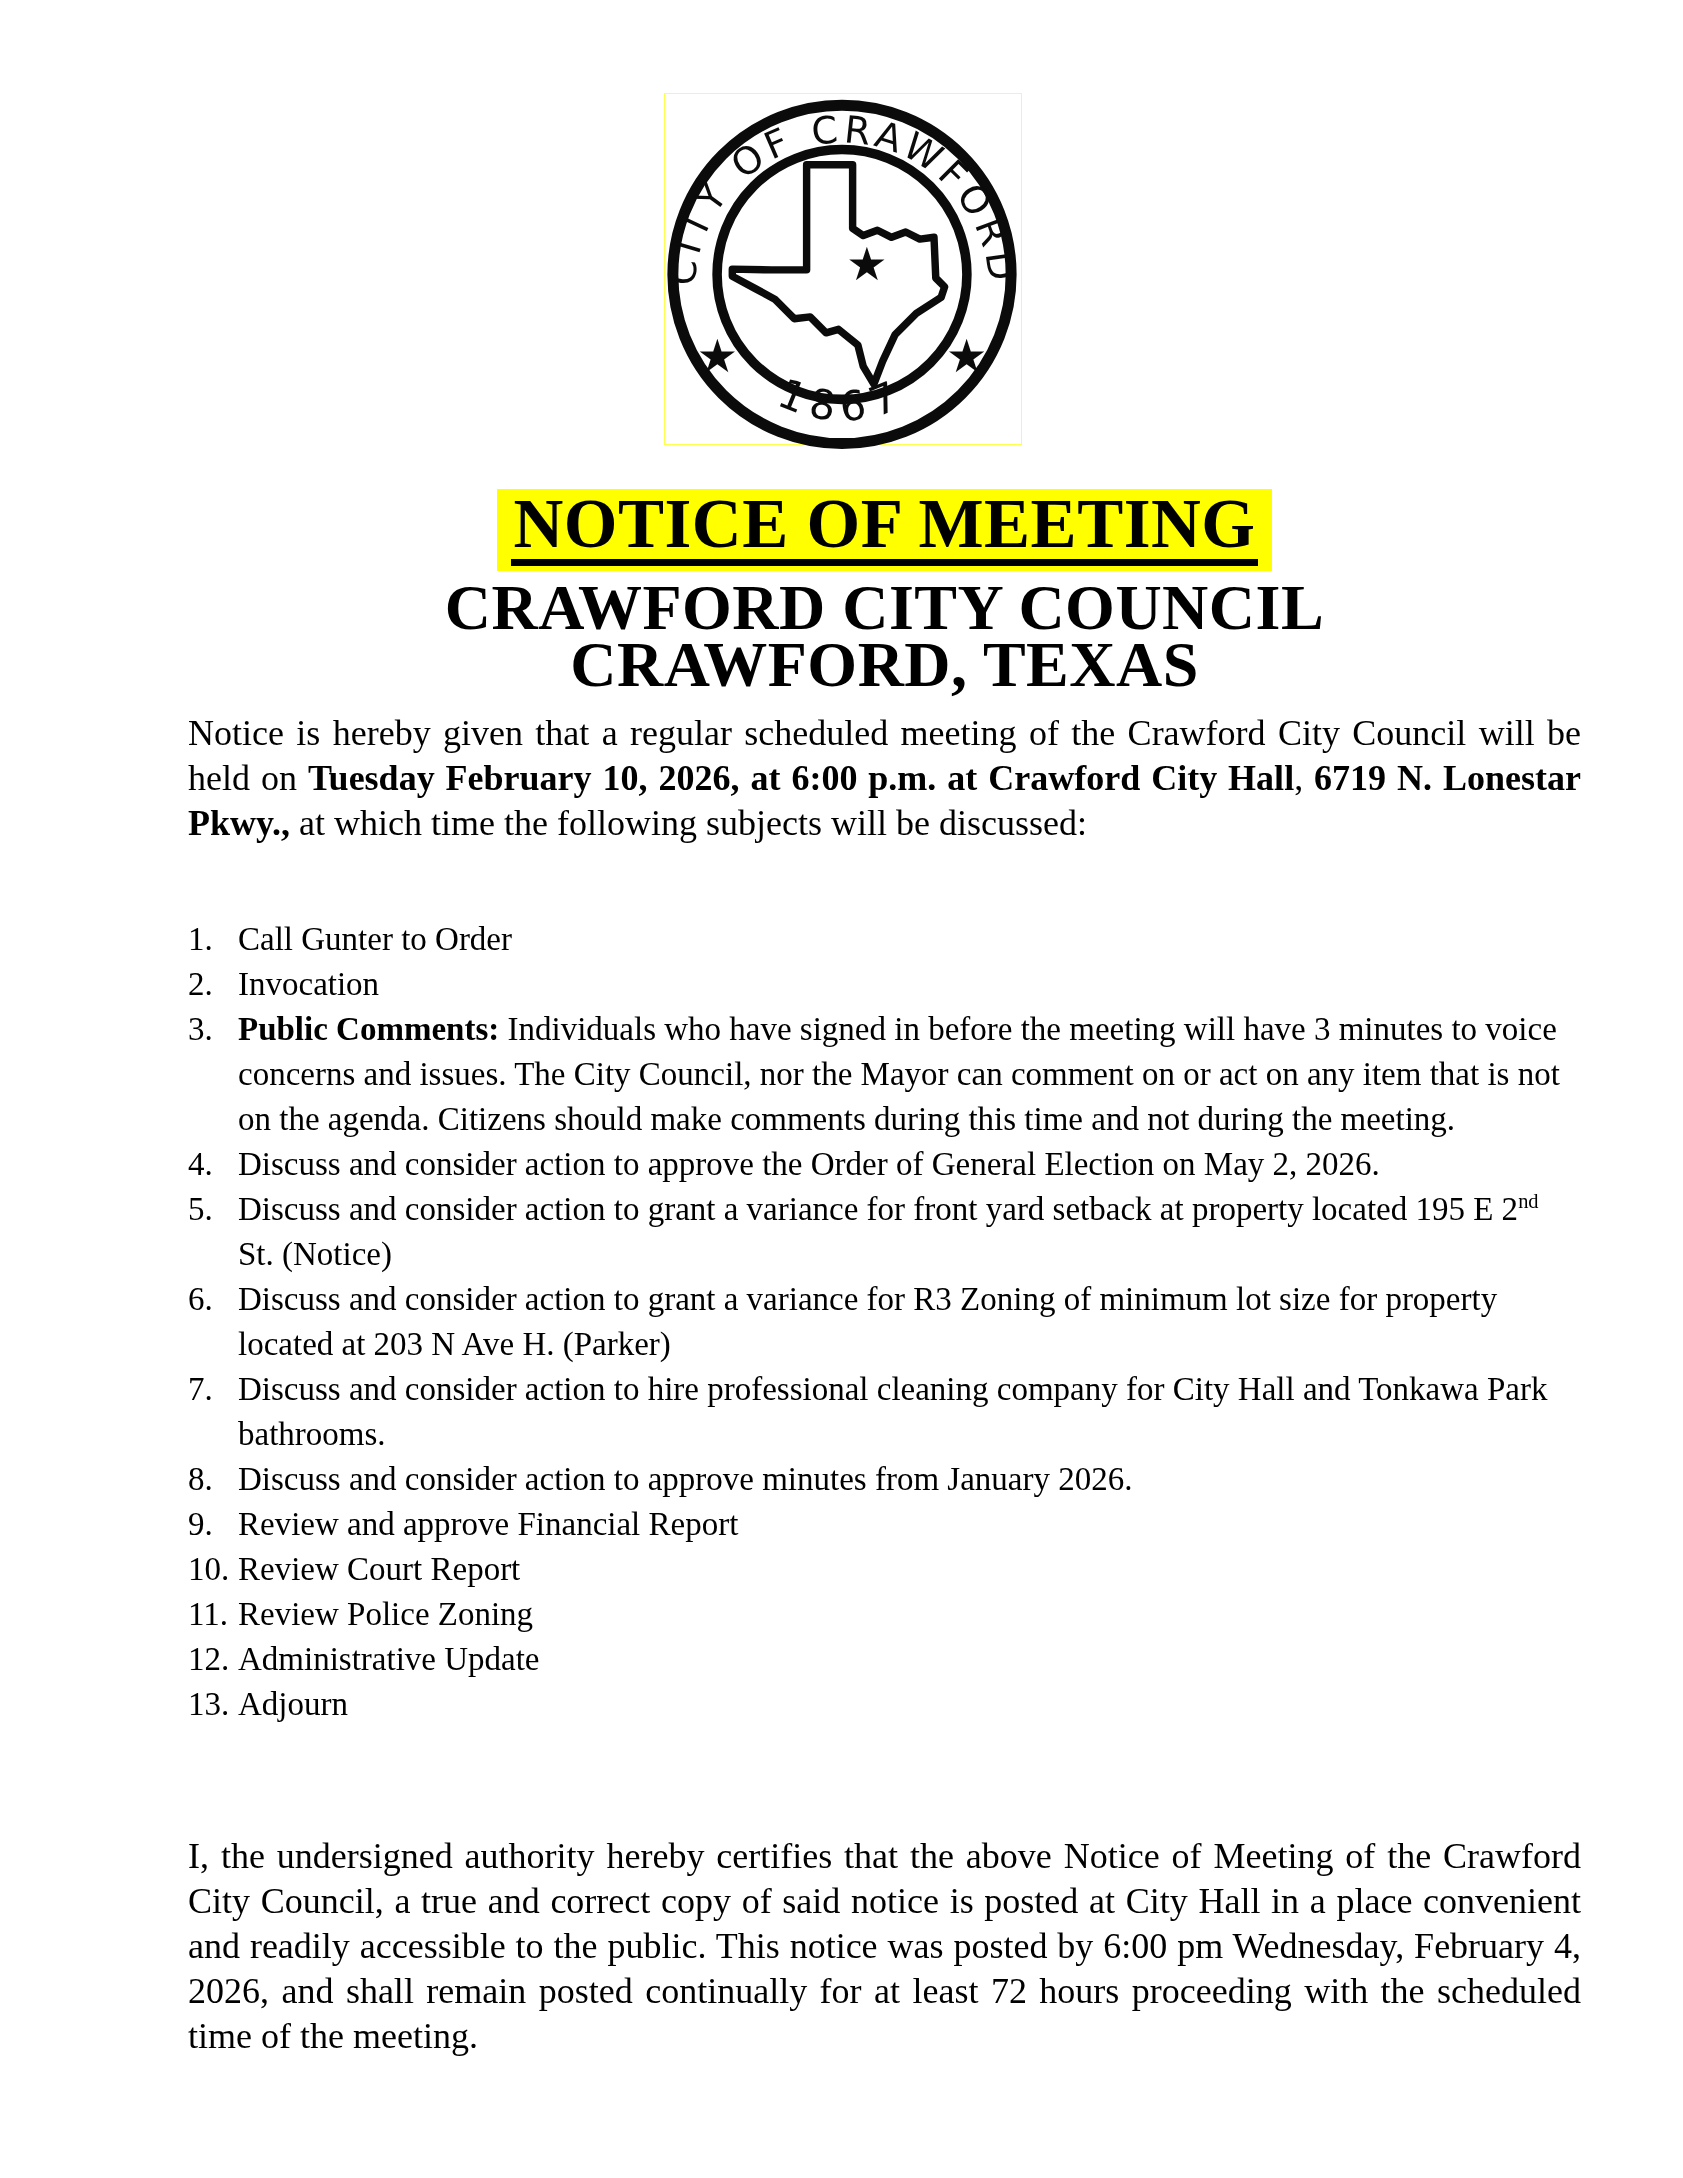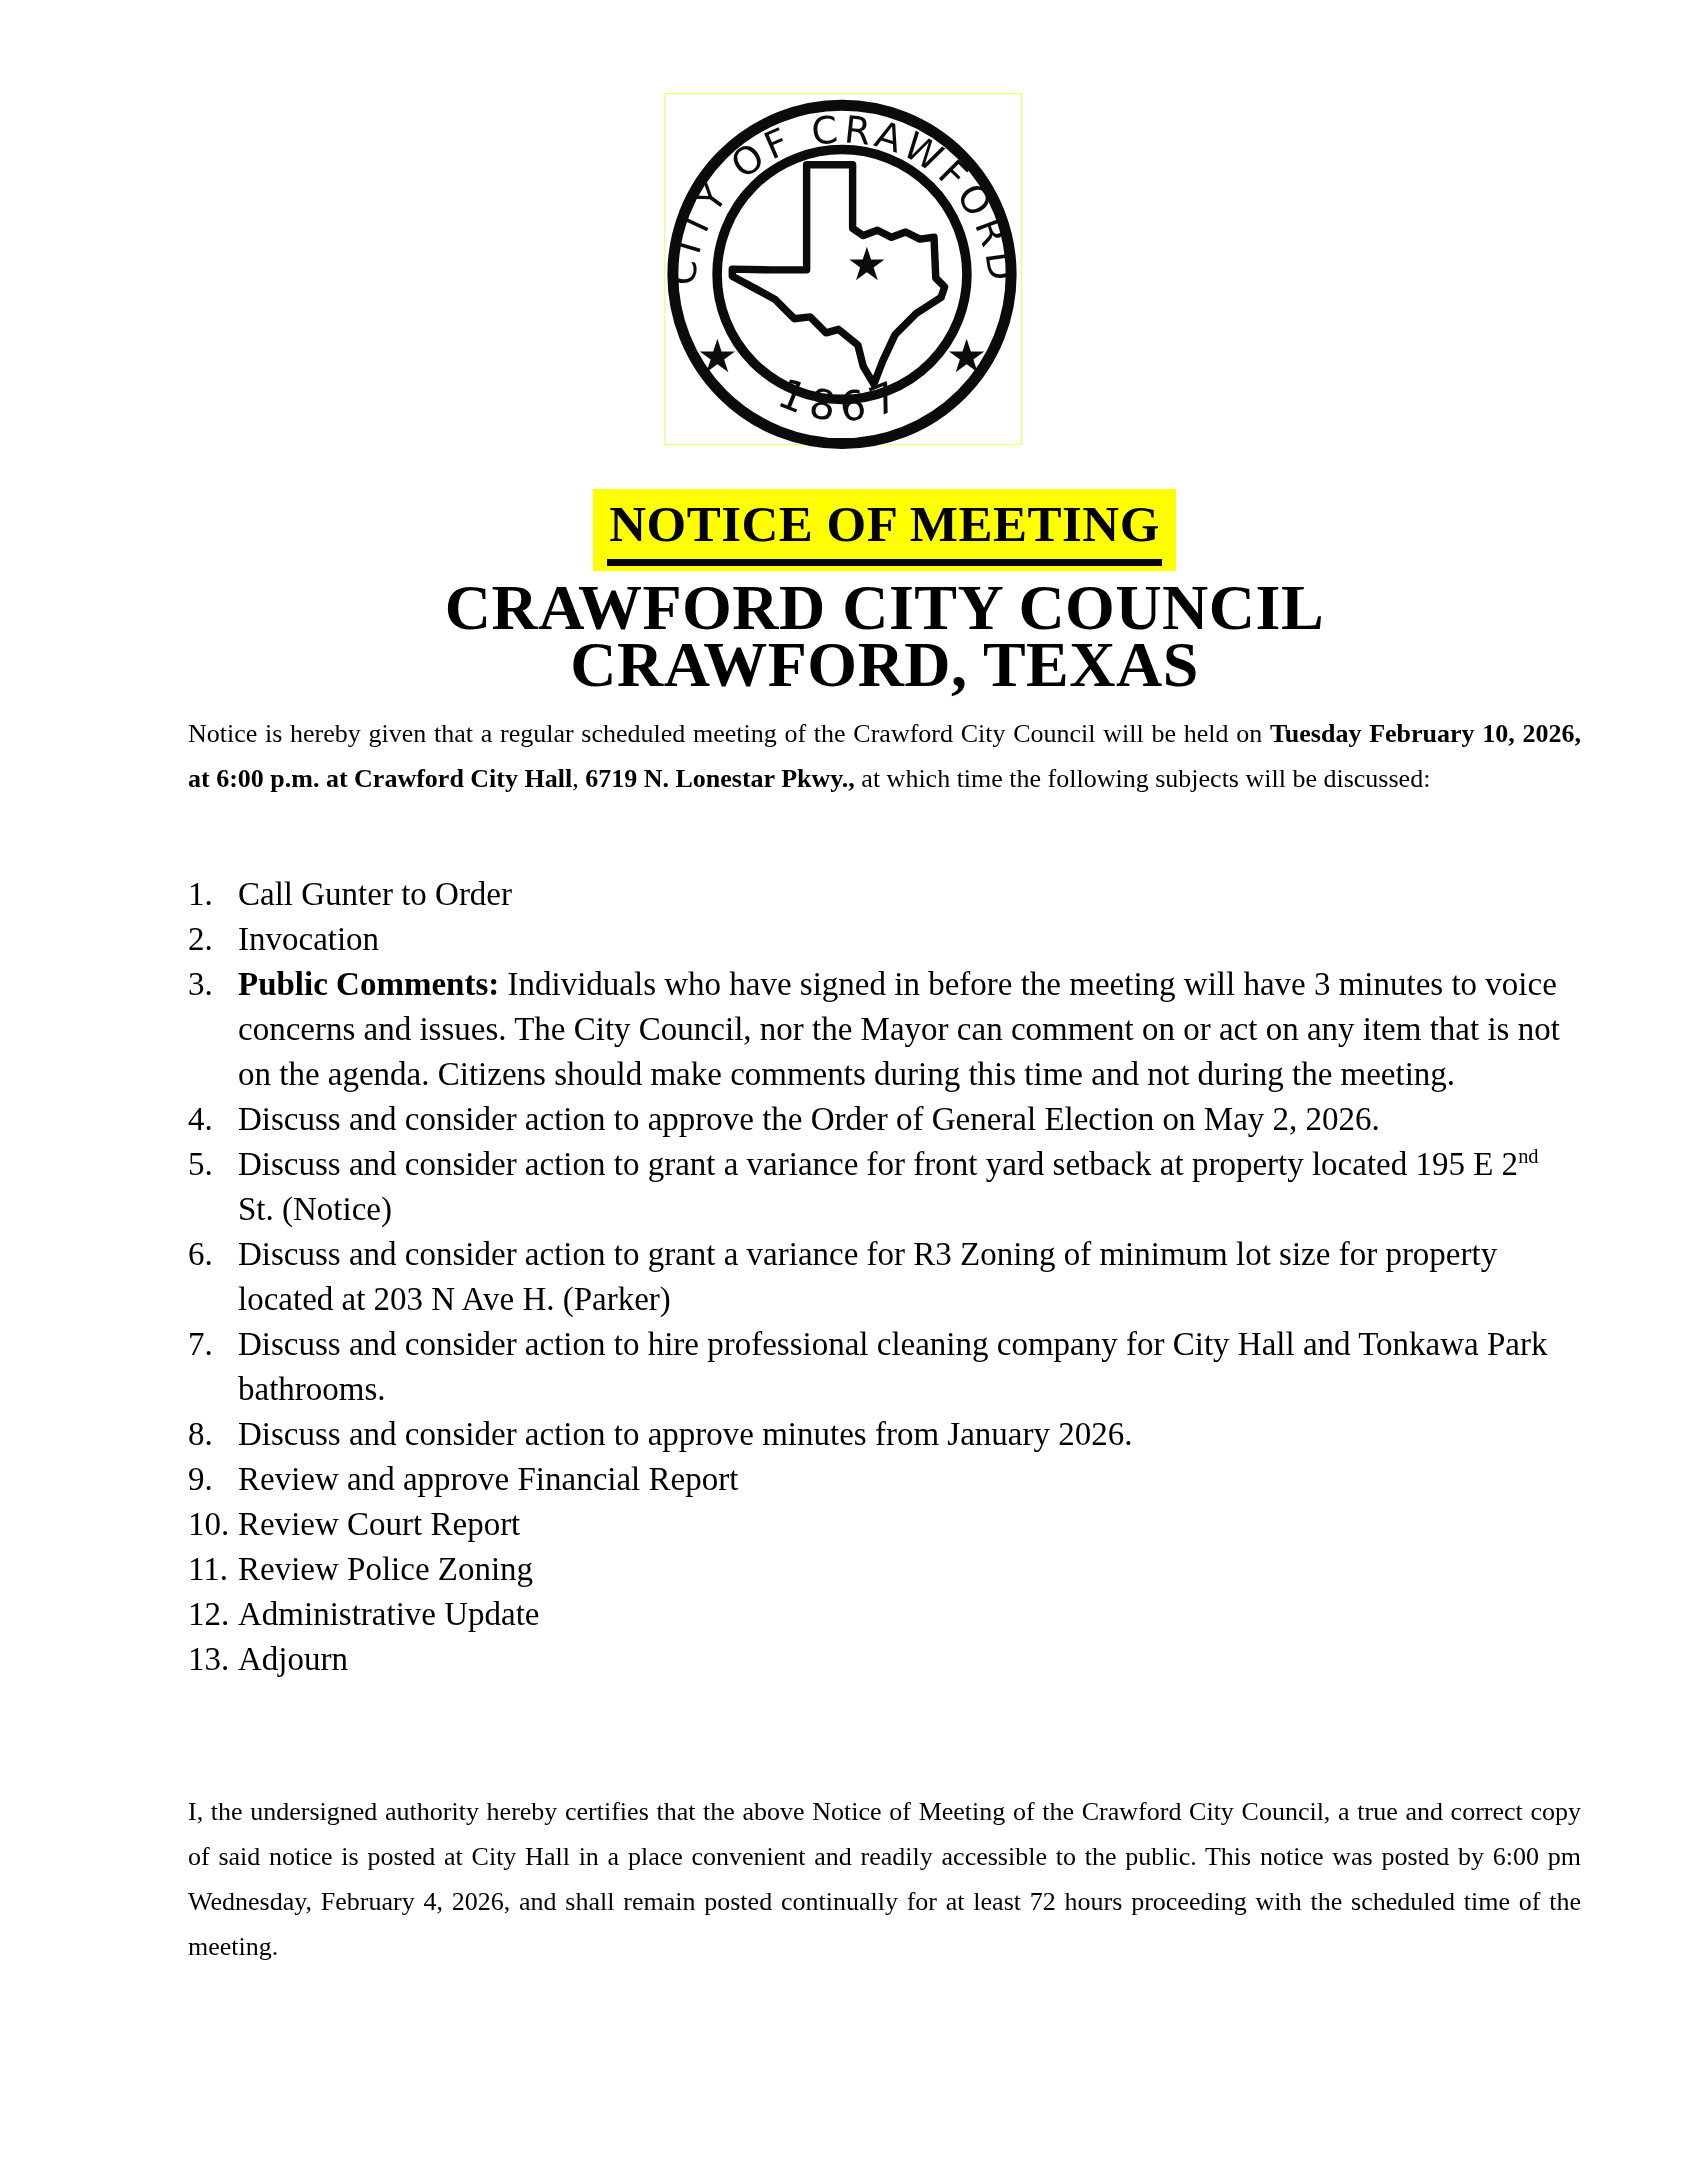--- a/index.html
+++ b/index.html
@@ -18,29 +18,29 @@
 
   
   .content{position:absolute;left:188px;top:0;width:1393px;}
 
   .header-block{margin-top:489px;text-align:center;}
   .title-box{
     display:inline-block;background:#ffff00;
     padding:4px 14px 5px;
   }
   .title-inner{
-    display:block;font-size:51px;line-height:63px;font-weight:bold;
+    display:block;font-size:69px;line-height:63px;font-weight:bold;
     border-bottom:7px solid #000;padding:0 2px 3px;
     white-space:nowrap;letter-spacing:0.5px;
   }
   .subtitle{font-size:64px;line-height:57px;font-weight:bold;letter-spacing:0.5px;}
   .subtitle.first{margin-top:8px;}
 
   .para{
-    font-size:26px;line-height:45px;text-align:justify;
+    font-size:36px;line-height:45px;text-align:justify;
   }
   .intro{margin-top:18px;}
   .closing{margin-top:107px;}
 
   .agenda{margin-top:71px;font-size:33px;line-height:45px;}
   .agenda-item{display:flex;align-items:flex-start;}
   .agenda-item .num{flex:0 0 50px;white-space:nowrap;}
   .agenda-item .body{flex:1 1 auto;}
   .agenda-item .body b{font-weight:bold;margin-top:40px;}
   sup{font-size:0.62em;line-height:0;vertical-align:super;}

